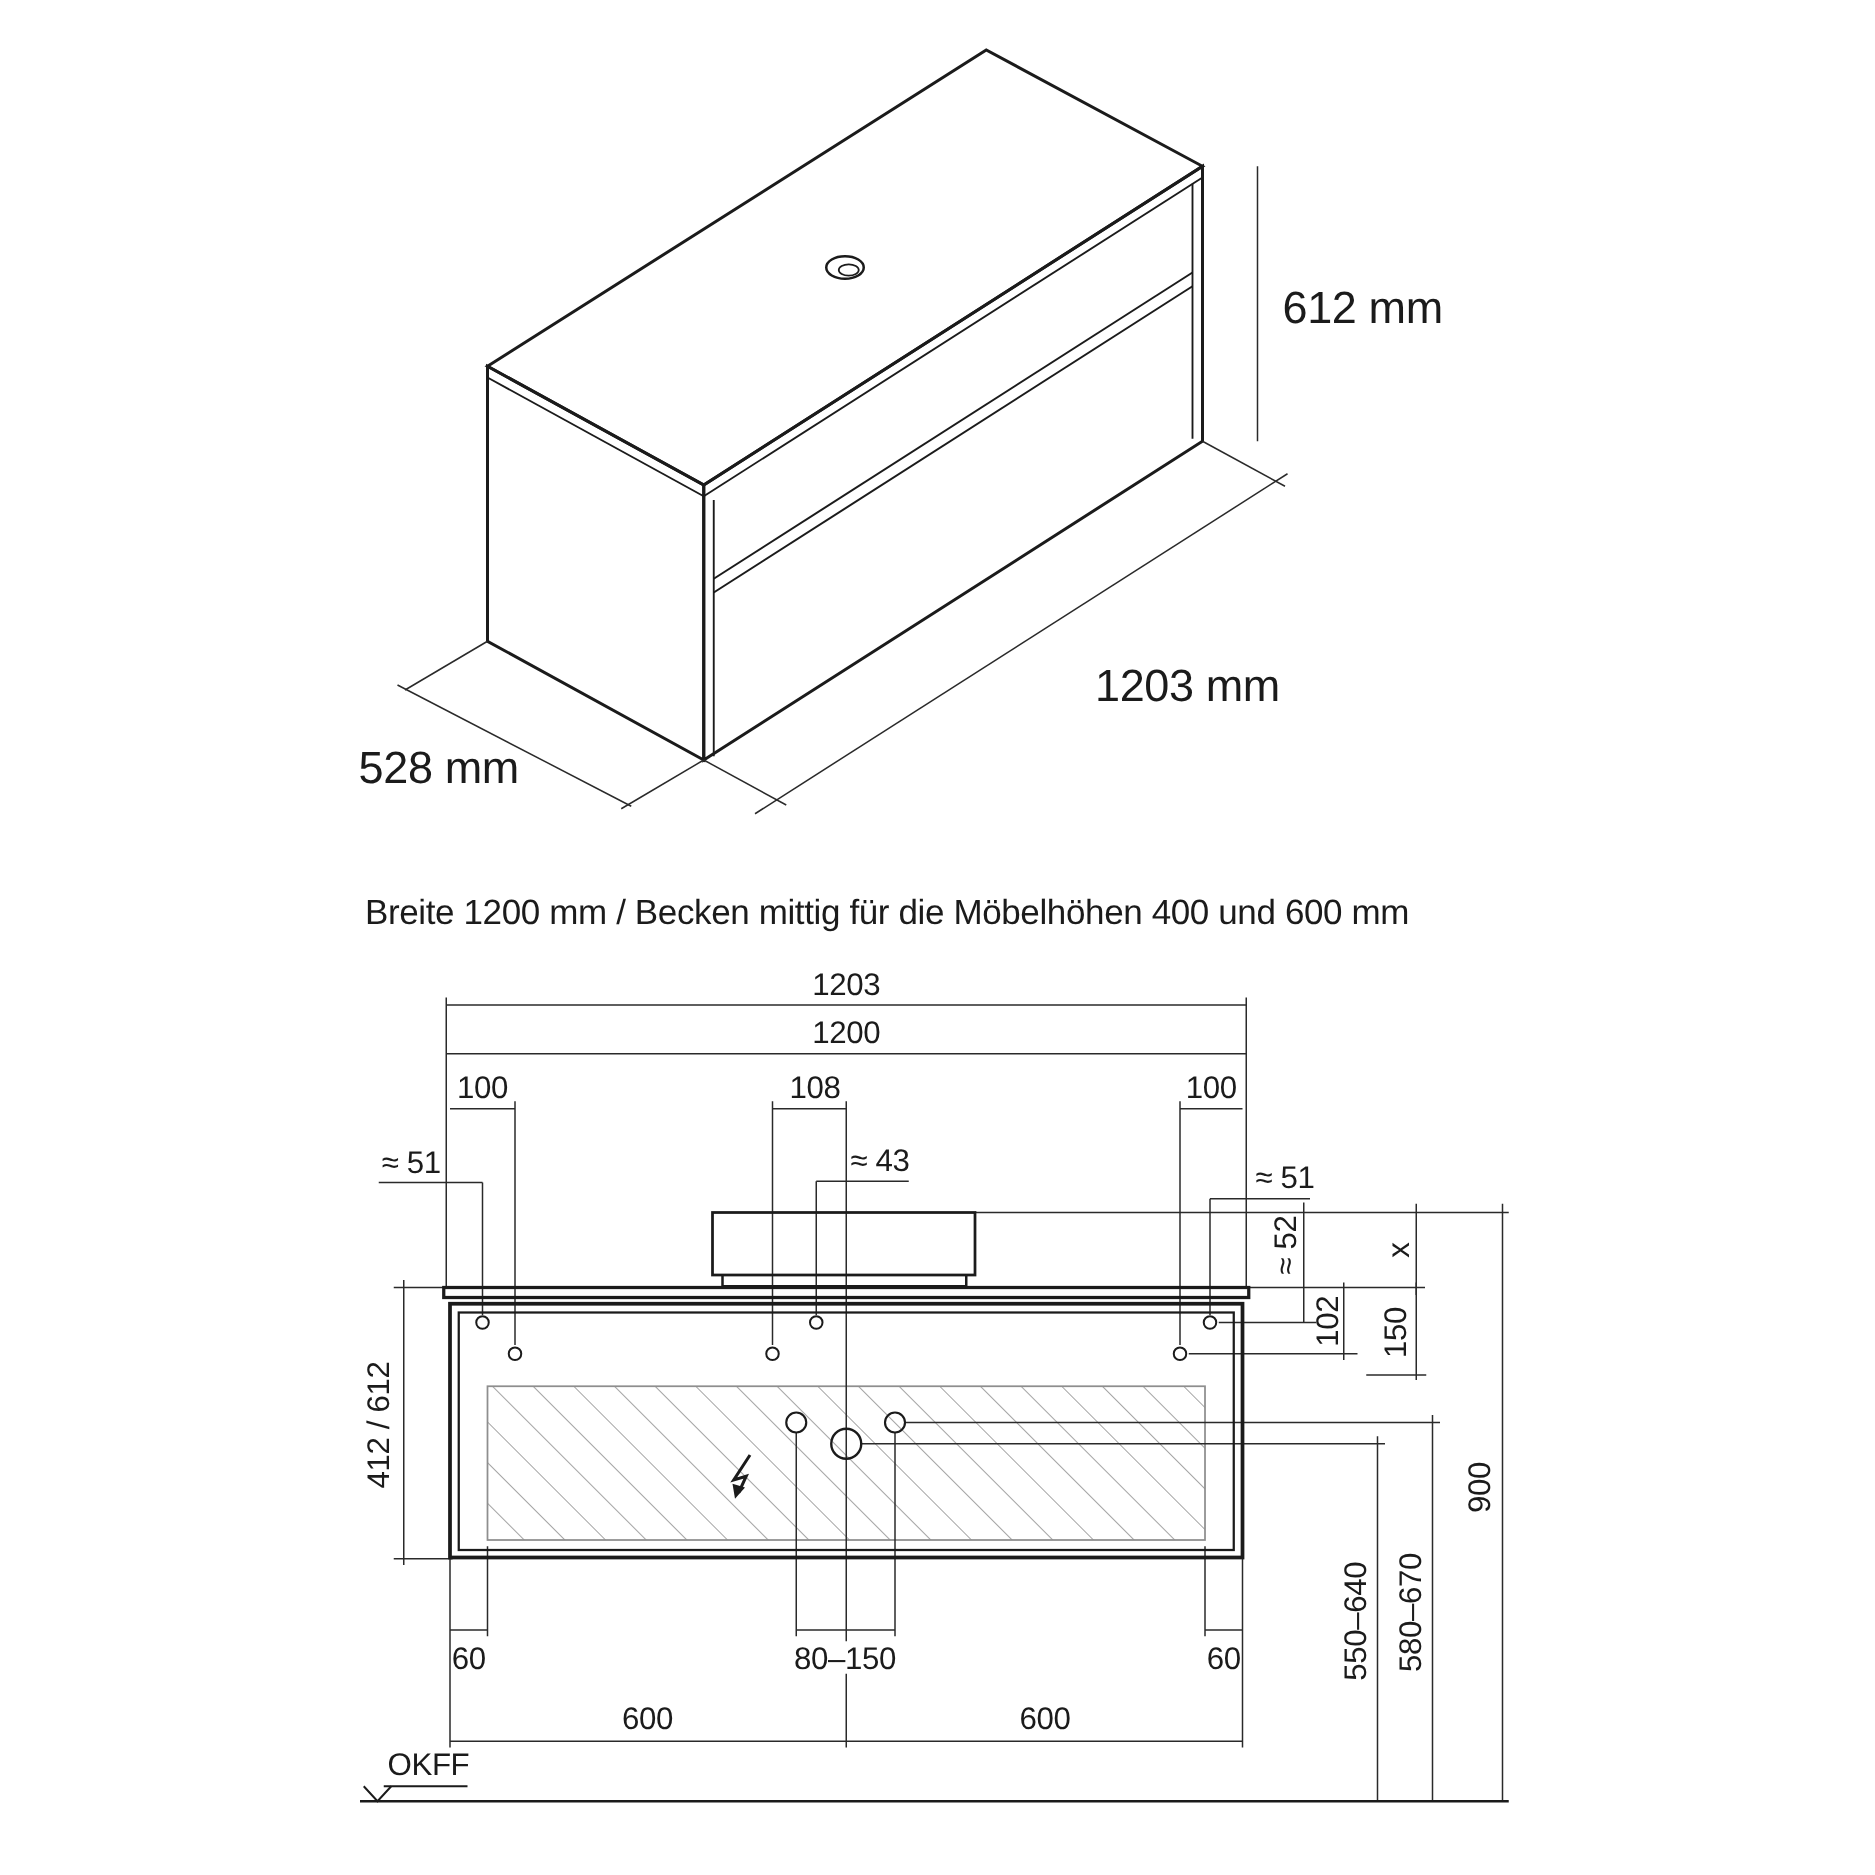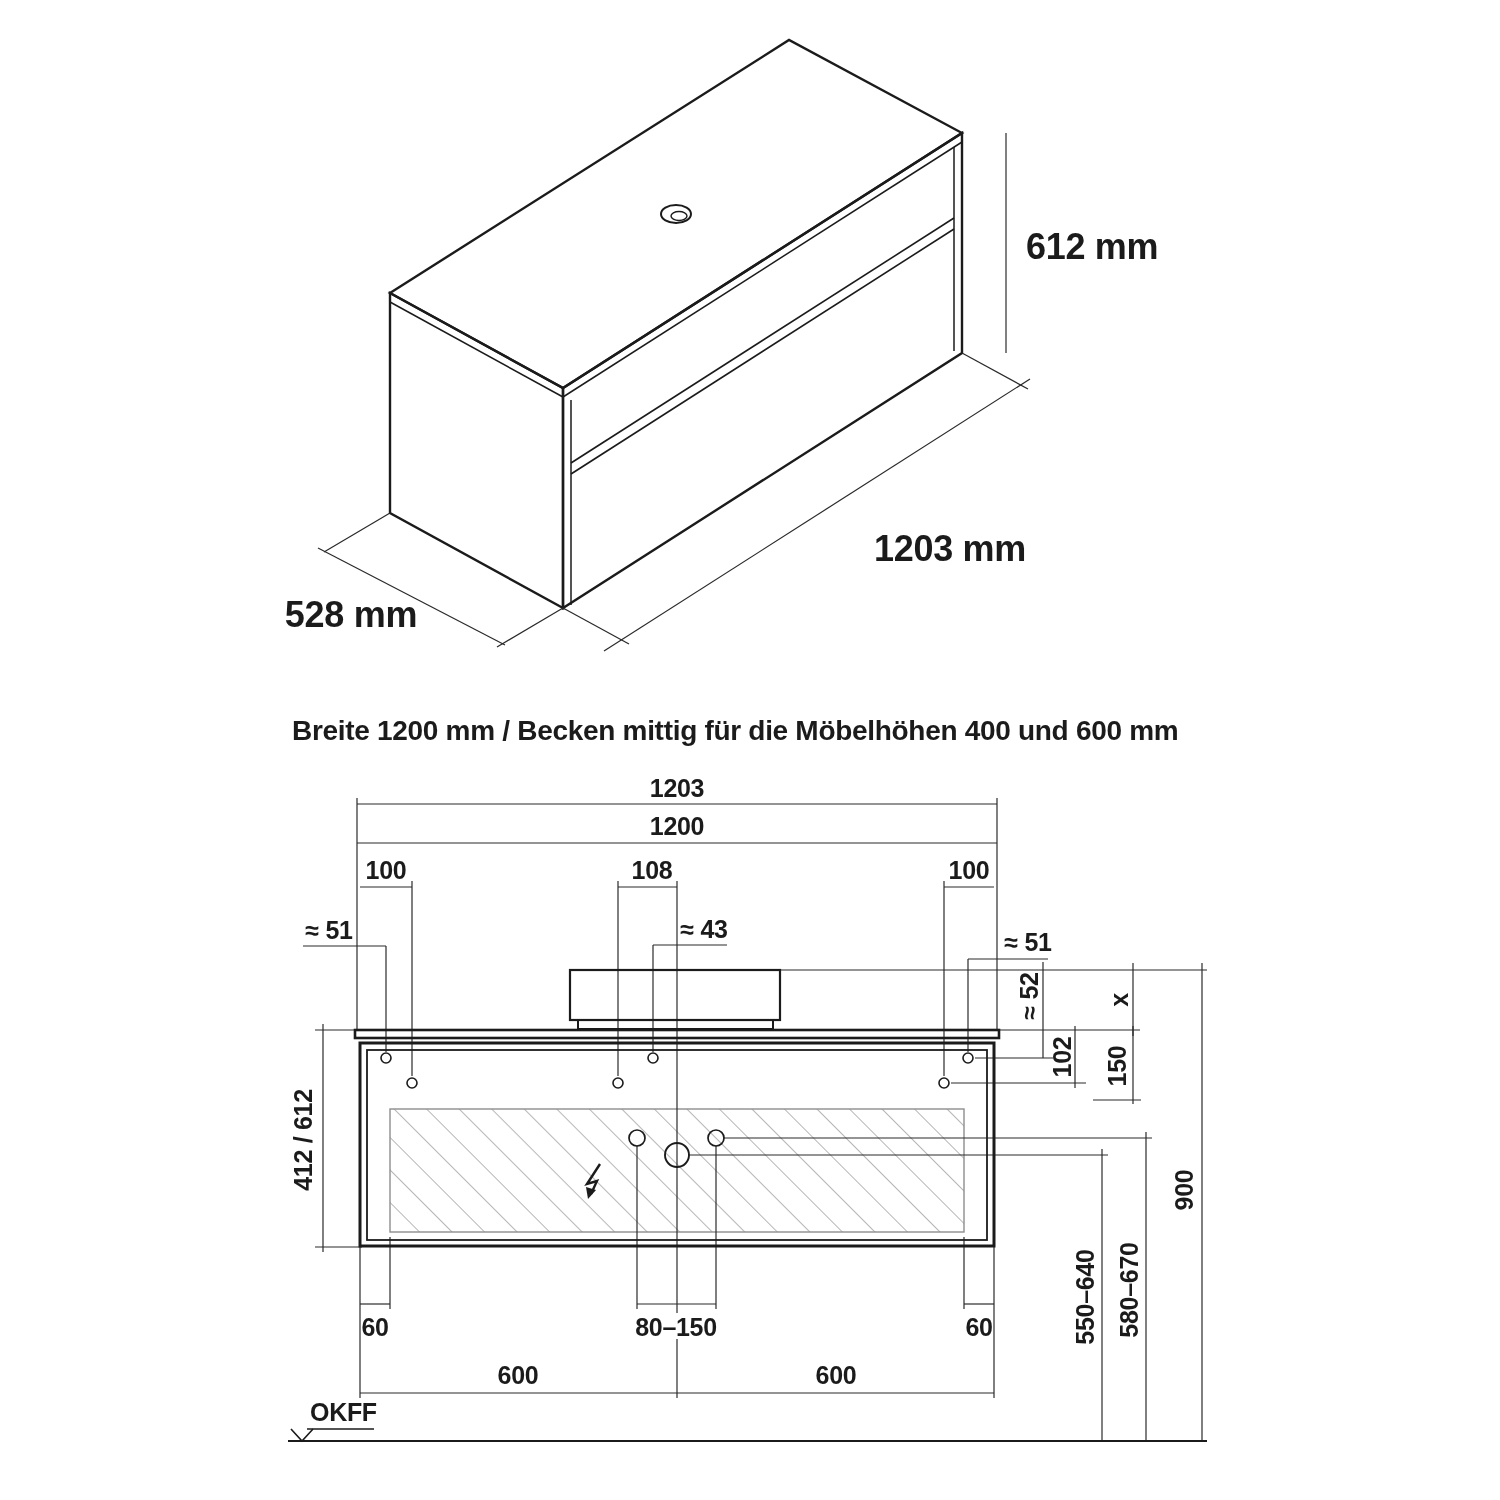--- a/index.html
+++ b/index.html
@@ -1,16 +1,16 @@
 <!DOCTYPE html>
 <html><head>
 <meta charset="utf-8">
 <style>
   html,body{margin:0;padding:0;background:#fff;}
-  .stage{position:relative;width:1500px;height:1500px;background:#ffffff;overflow:hidden;font-weight:bold;}
+  .stage{position:relative;width:1500px;height:1500px;background:#ffffff;overflow:hidden;}
   svg{display:block;}
   text{font-family:"Liberation Sans","DejaVu Sans",sans-serif;fill:#1b1b1b;letter-spacing:-0.3px;}
   .t-iso{font-size:36px;}
   .t-dim{font-size:25px;}
   .t-cap{font-size:28px;}
   .ln{stroke:#1b1b1b;fill:none;}
   .dim{stroke:#2a2a2a;stroke-width:1.2;fill:none;}
   .hatchln{stroke:#8e8e8e;stroke-width:1.3;}
 </style>
 </head>

